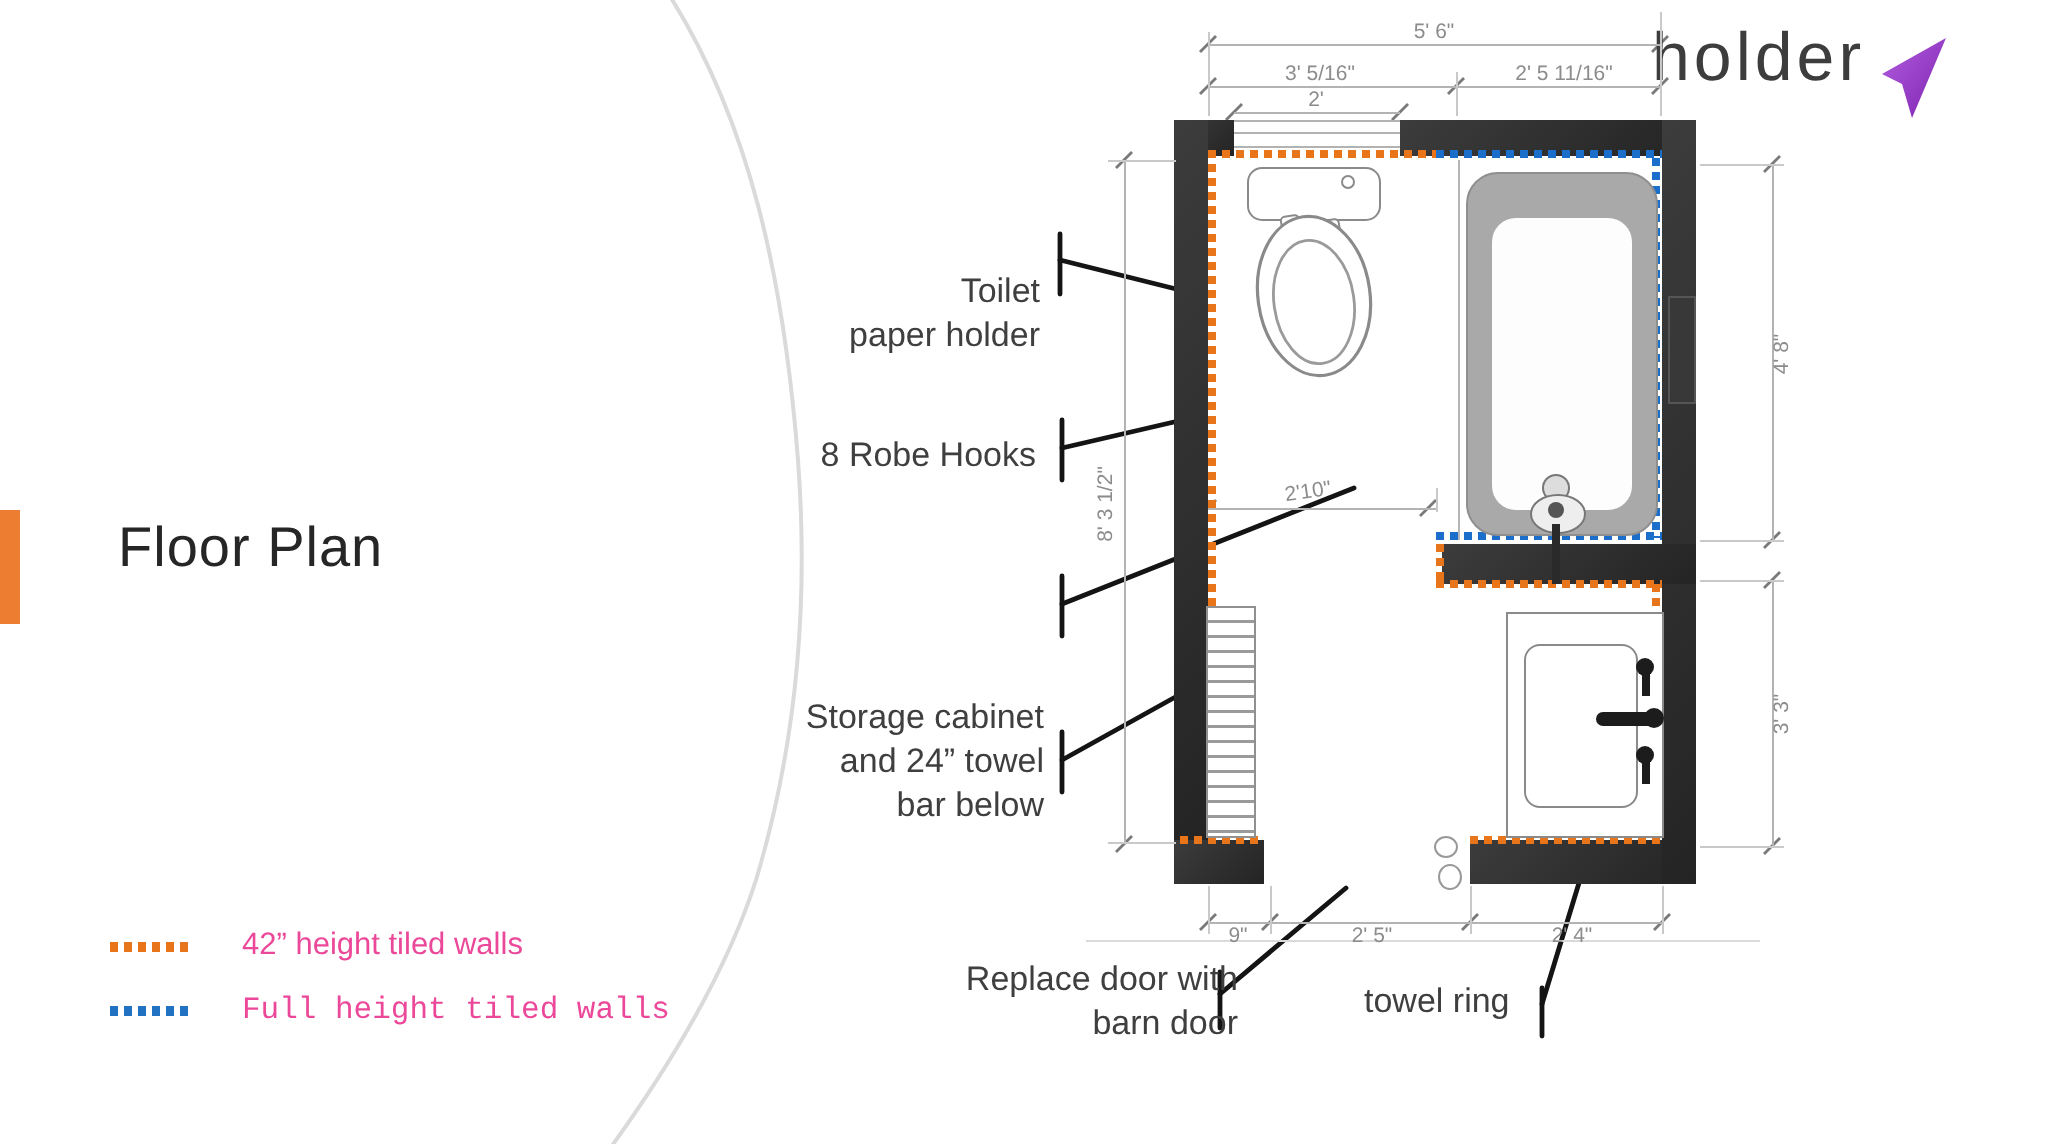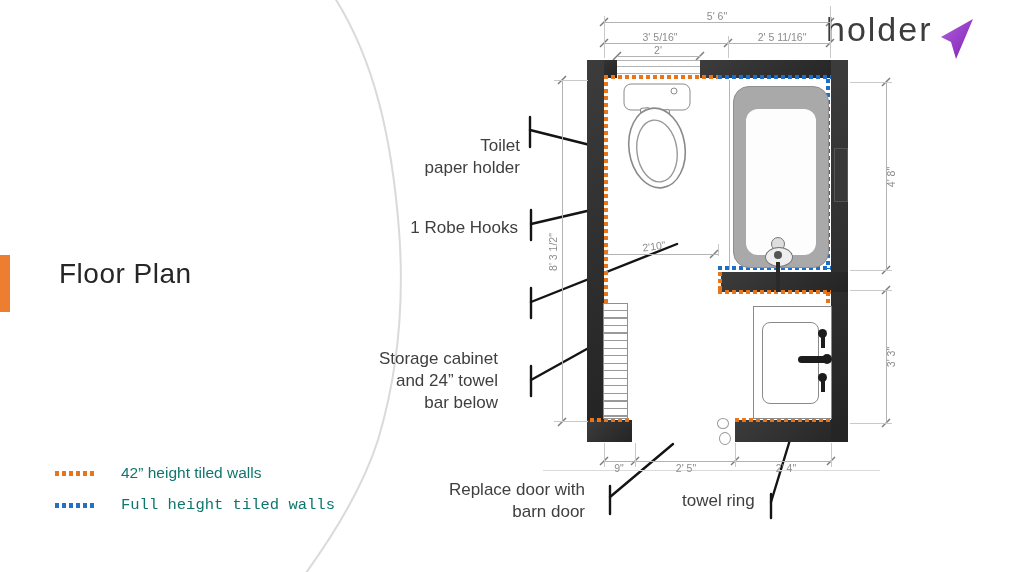--- a/index.html
+++ b/index.html
@@ -15,28 +15,28 @@
   .logo{position:absolute;left:826px;top:10px;display:flex;align-items:flex-start;}
   .logo-text{font-size:34px;font-weight:500;color:#3d3d3d;letter-spacing:2px;}
   .logo-arrow{margin-left:6px;margin-top:6px;}
   
   .legend-row{position:absolute;left:55px;display:flex;align-items:center;}
   .legend-row.r1{top:464px;}
   .legend-row.r2{top:496px;font-family:Liberation Mono, monospace;}
   .dotline{width:42px;height:5px;margin-right:24px;}
   .dot-orange{background:repeating-linear-gradient(90deg,#e8751a 0 4px,transparent 4px 7px);}
   .dot-blue{background:repeating-linear-gradient(90deg,#2272c3 0 4px,transparent 4px 7px);}
-  .legend-label{font-size:15.5px;color:#0f766e;}
+  .legend-label{font-size:15.5px;color:#ec4899;}
   
   .ann{position:absolute;font-size:17px;line-height:22px;color:#3f3f3f;text-align:right;white-space:pre-line;}
   .ann-tp{right:504px;top:107px;margin-top:28px;}
   .ann-robe{right:506px;top:217px;}
   .ann-light{right:504px;top:280px;}
-  .ann-storage{right:526px;top:348px;}
-  .ann-door{right:439px;top:479px;}
+  .ann-storage{right:502px;top:348px;}
+  .ann-door{right:405px;top:479px;}
   .ann-towel{left:682px;top:490px;text-align:right;}
   
   .wall{position:absolute;background:linear-gradient(135deg,#3c3c3c,#242424);}
   .hline,.vline{position:absolute;background:#b3b3b3;}
   .hline{height:1px;} .vline{width:1px;}
   .ext{background:#c9c9c9;}
   .faint{background:#dadada;}
   .dim-label{position:absolute;font-size:10.5px;color:#8c8c8c;white-space:nowrap;transform:translateX(-50%);}
   .dim-label.rot{transform:translate(-50%,-50%) rotate(-90deg);}
   .dim-label.tilt{transform:translate(-50%,0) rotate(-8deg);}
@@ -130,21 +130,21 @@
     <div class="dotline dot-orange"></div>
     <div class="legend-label">42” height tiled walls</div>
   </div>
   <div class="legend-row r2">
     <div class="dotline dot-blue"></div>
     <div class="legend-label">Full height tiled walls</div>
   </div>
 
   <div class="ann ann-tp">Toilet
 paper holder</div>
-  <div class="ann ann-robe">1 Robe Hooks</div>
+  <div class="ann ann-robe">8 Robe Hooks</div>
   <div class="ann ann-storage">Storage cabinet
 and 24” towel
 bar below</div>
   <div class="ann ann-door">Replace door with
 barn door</div>
   <div class="ann ann-towel">towel ring</div>
 
   <div class="wall" style="left:587px;top:60px;width:30px;height:18px;"></div>
   <div class="wall" style="left:700px;top:60px;width:148px;height:18px;"></div>
   <div class="wall" style="left:587px;top:60px;width:17px;height:362px;"></div>

